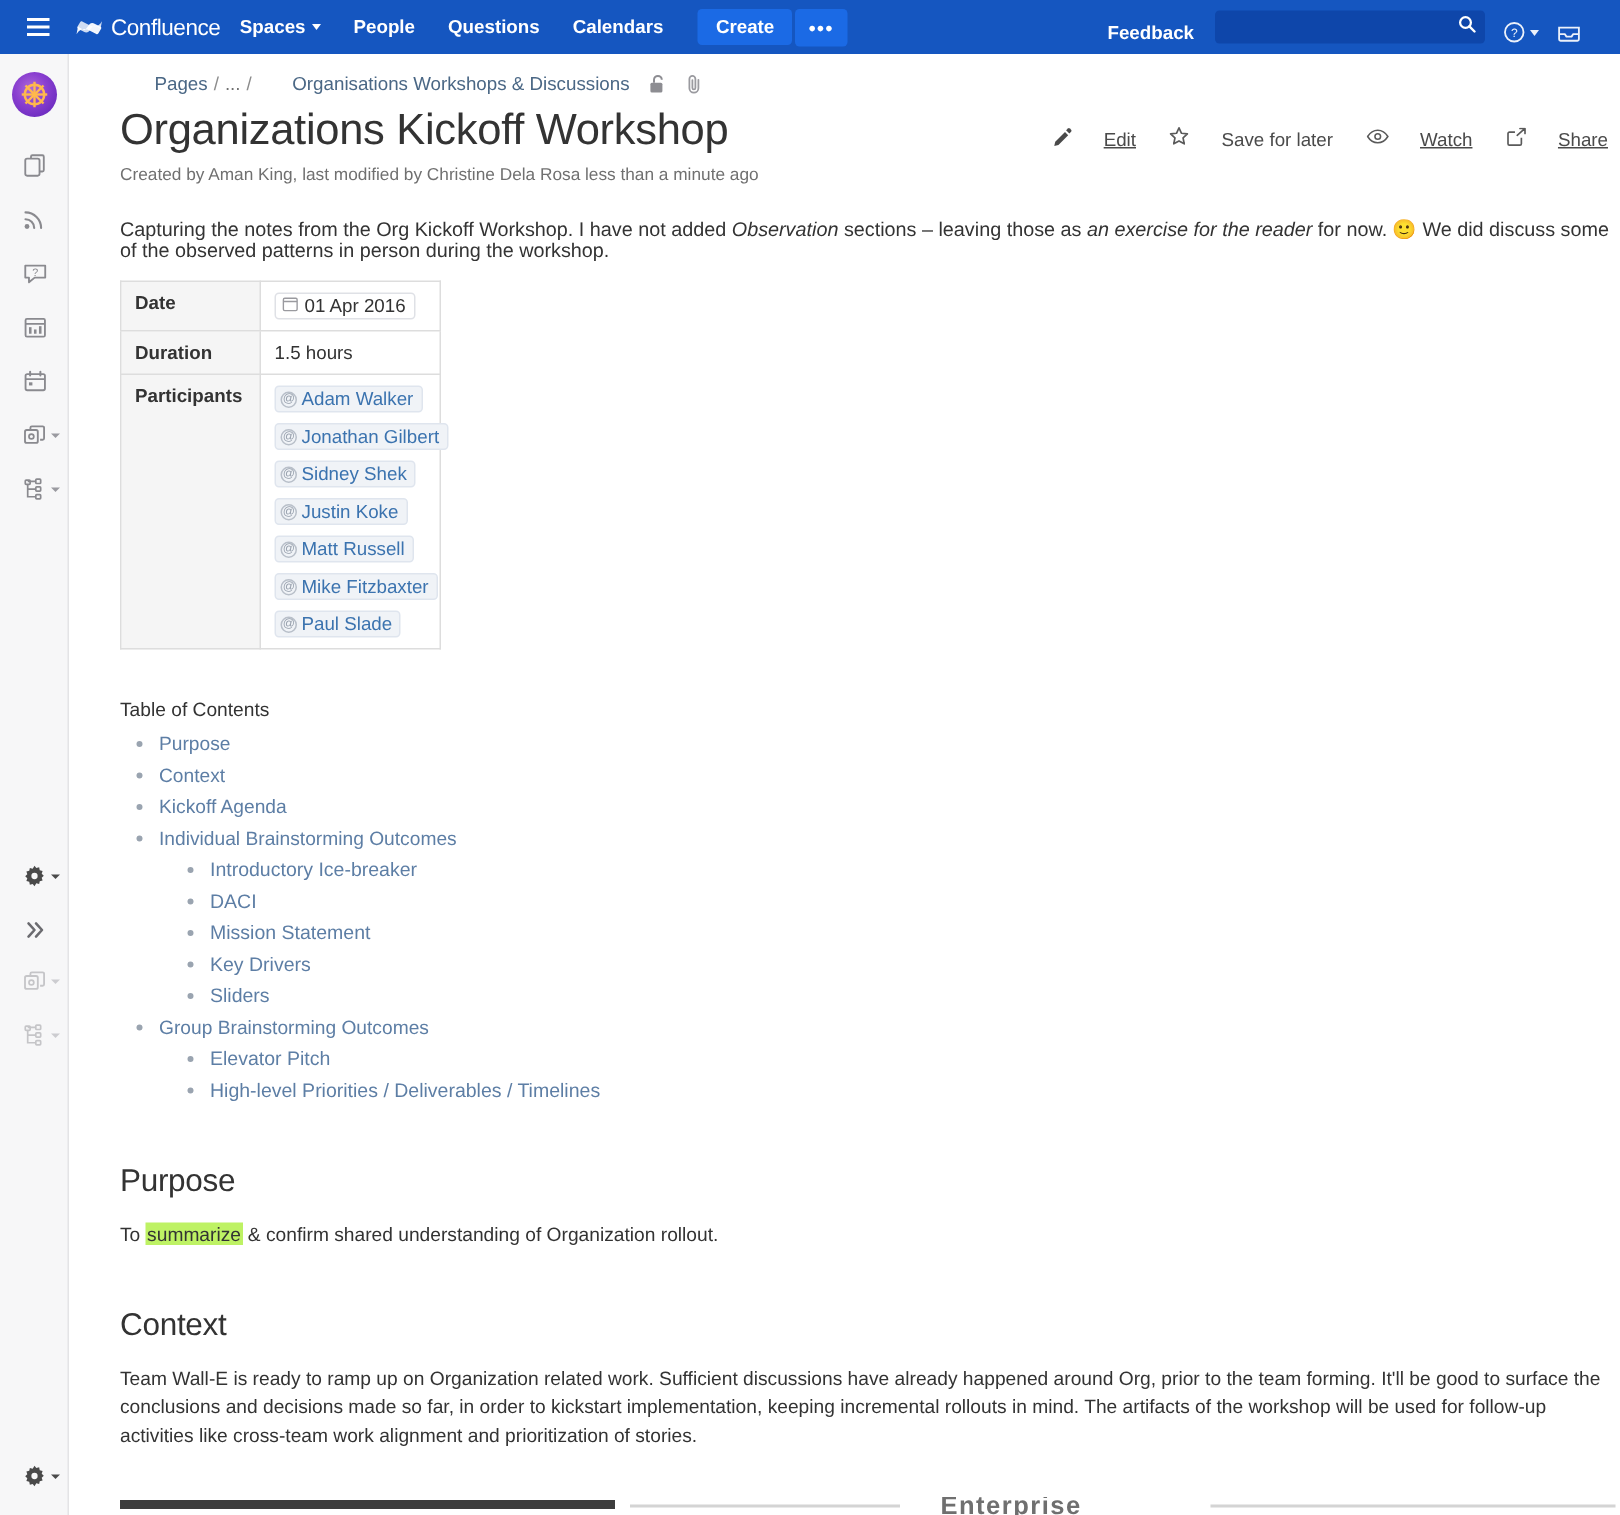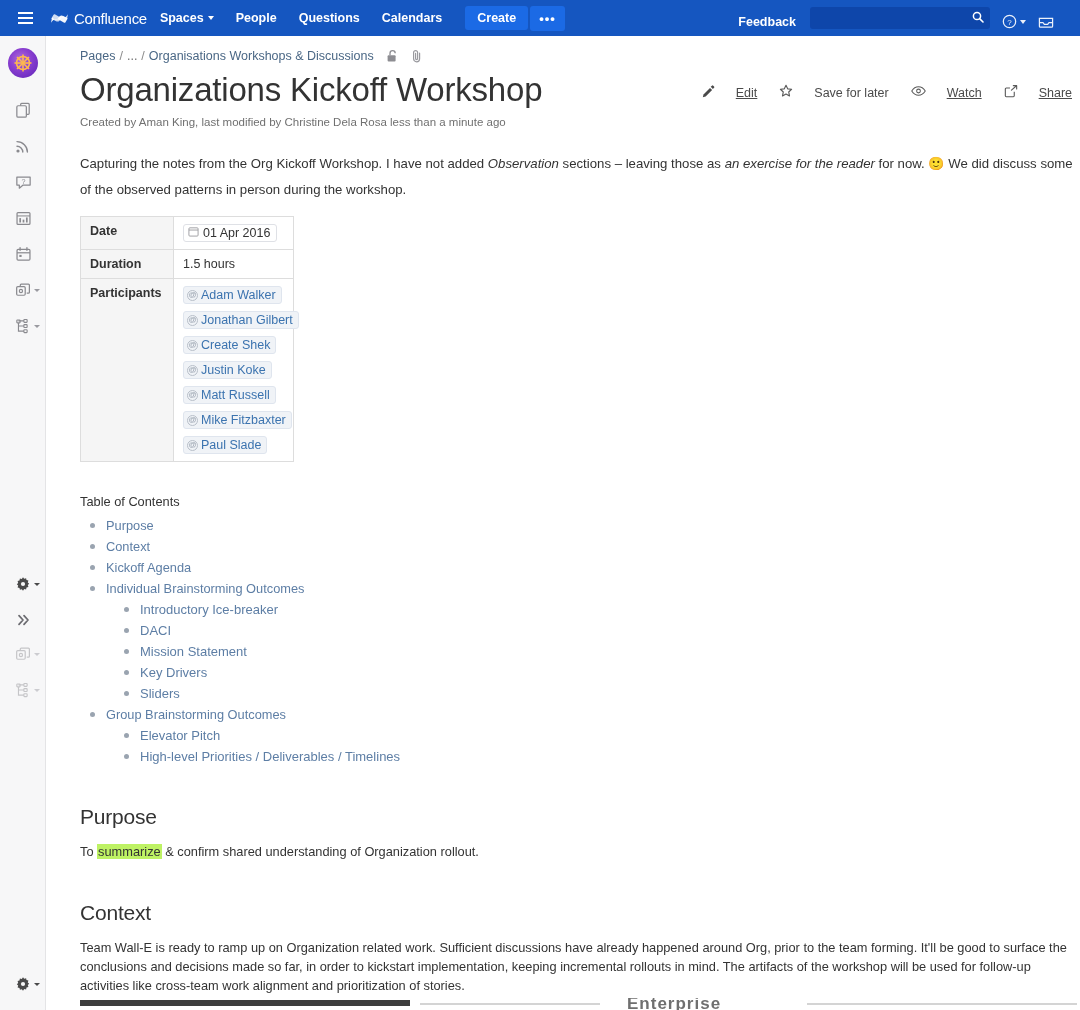--- a/index.html
+++ b/index.html
@@ -96,40 +96,40 @@
 
   
   #content {
     position:absolute; top:36px; left:47px; width:1033px; height:974px;
     background:#ffffff; padding:0 0 0 33px; overflow:hidden;
   }
   #breadcrumb {
     display:flex; align-items:center; gap:4px;
     font-size:12.5px; color:#707070; margin-top:13px;
   }
-  #breadcrumb a { color:#4a6785; text-decoration:none; cursor:pointer; }
+  #breadcrumb a { color:#4a6785; text-decoration:none; cursor:pointer;margin-left:23px; }
   #breadcrumb .sep { color:#8c8c8c; }
   .bc-icon { margin-left:8px; cursor:pointer; display:flex; align-items:center; }
 
   #page-actions {
     position:absolute; top:48px; right:8px;
     display:flex; align-items:center; gap:22px;
     font-size:12.5px; color:#4a4a4a;
   }
   .pa { display:flex; align-items:center; gap:21px; cursor:pointer; }
   .pa u { text-decoration:underline; }
 
   #page-title {
-    font-size:33px; font-weight:normal; color:#333333;
+    font-size:29px; font-weight:normal; color:#333333;
     margin:8px 0 0 0; letter-spacing:-0.2px;
   }
   #page-byline { font-size:11.5px; color:#707070; margin-top:7px; }
 
   #intro {
-    font-size:13.2px; color:#333333; line-height:26px;
+    font-size:13.2px; color:#333333; line-height:14px;
     margin-top:23px; width:1000px;
   }
   #intro i { font-style:italic; }
   .emoji { font-size:13px; }
 
   
   #info-table {
     border-collapse:collapse; width:214px;
     border:1px solid #dddddd; table-layout:fixed;
   }
@@ -481,21 +481,21 @@
         <span class="mention">
           <span class="av">@</span>
           <span>Adam Walker</span>
         </span><br>
         <span class="mention">
           <span class="av">@</span>
           <span>Jonathan Gilbert</span>
         </span><br>
         <span class="mention">
           <span class="av">@</span>
-          <span>Create Shek</span>
+          <span>Sidney Shek</span>
         </span><br>
         <span class="mention">
           <span class="av">@</span>
           <span>Justin Koke</span>
         </span><br>
         <span class="mention">
           <span class="av">@</span>
           <span>Matt Russell</span>
         </span><br>
         <span class="mention">

